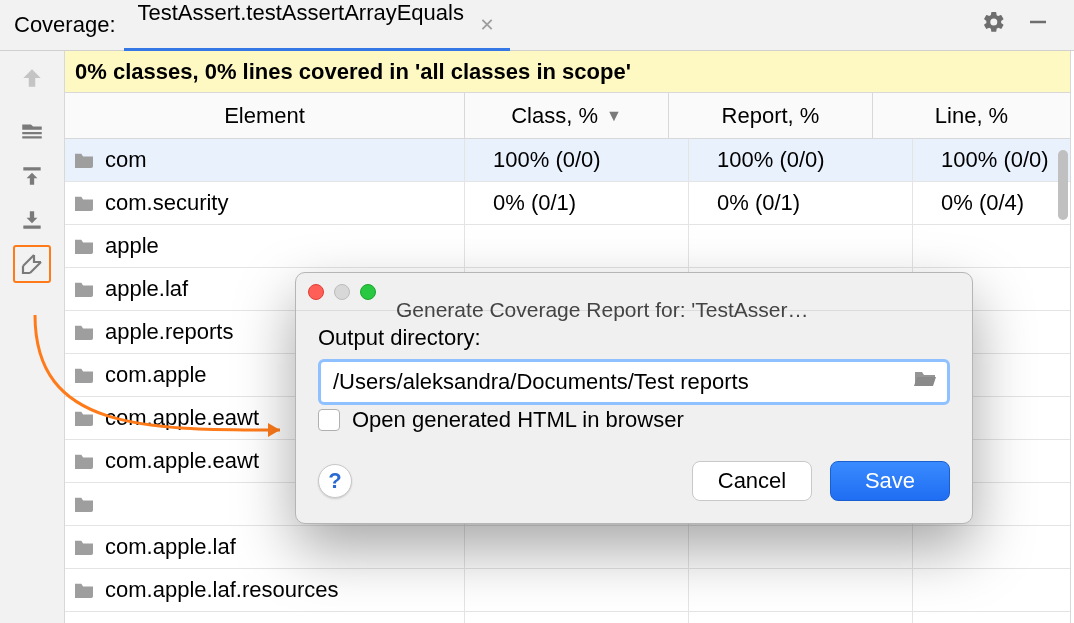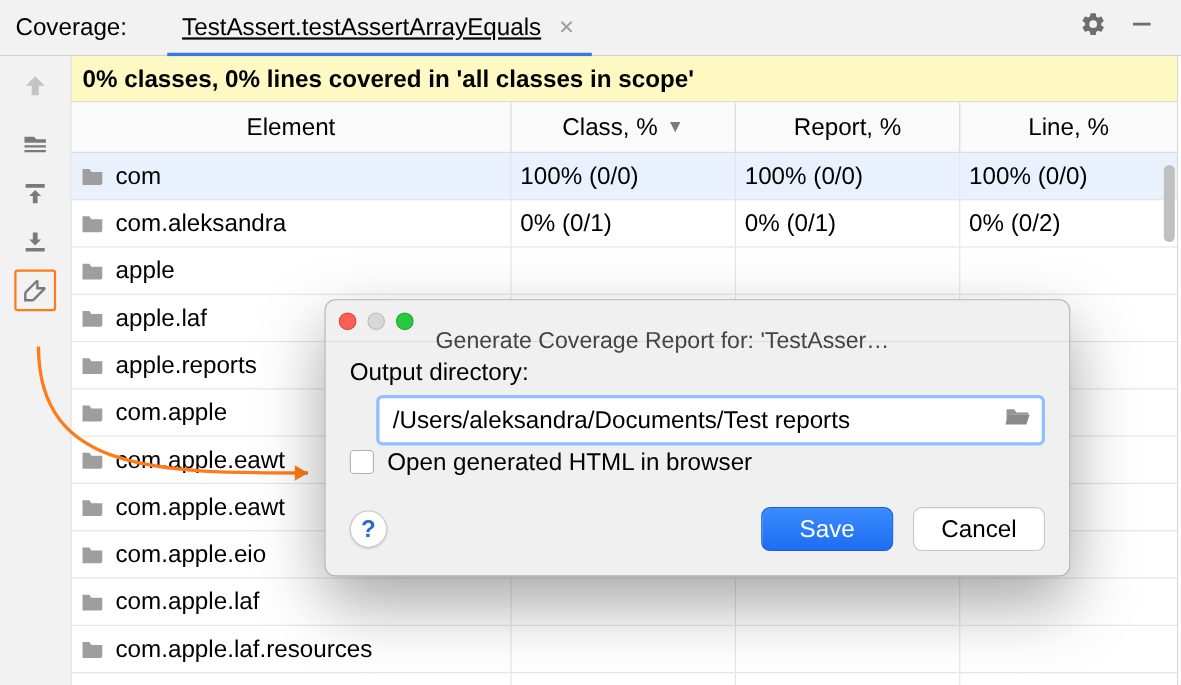--- a/index.html
+++ b/index.html
@@ -18,24 +18,24 @@
   .panel-header {
     height: 51px;
     display: flex; align-items: center;
     border-bottom: 1px solid #d0d0d0;
     background: #f2f2f2;
     padding: 0 24px 0 14px;
   }
   .panel-header .title { color: #000; }
   .tab {
     position: relative;
-    margin-left: 50px;
+    margin-left: 22px;
     padding: 0 36px 0 0;
     height: 51px;
-    display: flex; align-items: center; text-decoration: underline;
+    display: flex; align-items: flex-start;
   }
   .tab-underline {
     position: absolute;
     left: -14px; right: -10px; bottom: -1px;
     height: 4px; background: #3578e5;
   }
   .tab-close {
     position: absolute; right: 4px; top: 50%; transform: translateY(-50%);
     width: 18px; height: 18px; display:flex; align-items:center; justify-content:center;
     color: #9e9e9e; font-size: 18px;
@@ -102,20 +102,21 @@
   }
   .th:last-child { border-right: none; }
   .sort-icon { color: #7a7a7a; font-size: 16px; }
 
   .tbody {}
   .tr {
     height: 43px;
     display: grid;
     grid-template-columns: 400px 204px 204px 1fr;
     border-bottom: 1px solid #e4e4e4;
+    gap: 20px;
   }
   .tr.selected { background: #e9f1fd; }
   .td {
     display: flex; align-items: center;
     padding: 0 8px;
     border-right: 1px solid #e4e4e4;
     white-space: nowrap;
     overflow: hidden;
   }
   .td:last-child { border-right: none; }
@@ -165,21 +166,20 @@
   .dlg-body { padding: 14px 22px 18px; }
   .dlg-label { display:block; margin-bottom:8px; }
   .input-wrap {
     position: relative;
     border: 3px solid #8fc0ff;
     border-radius: 6px;
     background: #fff;
     height: 46px;
     display: flex; align-items:center;
     padding: 0 46px 0 10px;
-    margin-left: 24px;
   }
   .input-wrap input {
     border: none; outline: none;
     font: inherit; width: 100%;
     background: transparent;
   }
   .browse-icon {
     position: absolute; right: 10px; top: 50%; transform: translateY(-50%);
     color: #8a8a8a;
   }
@@ -305,25 +305,25 @@
         <div class="td">100% (0/0)</div>
         <div class="td">100% (0/0)</div>
       </div>
       <div class="tr">
         <div class="td name">
           <span class="pkg-icon">
             <svg width="22" height="18" viewBox="0 0 24 20" fill="currentColor">
               <path d="M2 3h7l2 3h11v11a2 2 0 0 1-2 2H2V3z"></path>
             </svg>
           </span>
-          <span>com.aleksandra</span>
+          <span>com.security</span>
         </div>
         <div class="td">0% (0/1)</div>
         <div class="td">0% (0/1)</div>
-        <div class="td">0% (0/2)</div>
+        <div class="td">0% (0/4)</div>
       </div>
       <div class="tr">
         <div class="td name">
           <span class="pkg-icon">
             <svg width="22" height="18" viewBox="0 0 24 20" fill="currentColor">
               <path d="M2 3h7l2 3h11v11a2 2 0 0 1-2 2H2V3z"></path>
             </svg>
           </span>
           <span>apple</span>
         </div>
@@ -396,21 +396,20 @@
         <div class="td"></div>
         <div class="td"></div>
       </div>
       <div class="tr">
         <div class="td name">
           <span class="pkg-icon">
             <svg width="22" height="18" viewBox="0 0 24 20" fill="currentColor">
               <path d="M2 3h7l2 3h11v11a2 2 0 0 1-2 2H2V3z"></path>
             </svg>
           </span>
-          <span>com.apple.eio</span>
         </div>
         <div class="td"></div>
         <div class="td"></div>
         <div class="td"></div>
       </div>
       <div class="tr">
         <div class="td name">
           <span class="pkg-icon">
             <svg width="22" height="18" viewBox="0 0 24 20" fill="currentColor">
               <path d="M2 3h7l2 3h11v11a2 2 0 0 1-2 2H2V3z"></path>
@@ -476,20 +475,20 @@
     <div class="check-row">
       <span class="box"></span>
       <span>Open generated HTML in browser</span>
     </div>
   </div>
   <div class="dlg-footer">
     <div class="help-btn">
         <span>?</span>
       </div>
     <div class="spacer"></div>
+    <div class="btn btn-cancel">
+        <span>Cancel</span>
+      </div>
     <div class="btn btn-save">
         <span>Save</span>
       </div>
-    <div class="btn btn-cancel">
-        <span>Cancel</span>
-      </div>
   </div>
 </div>
 
 </body></html>

